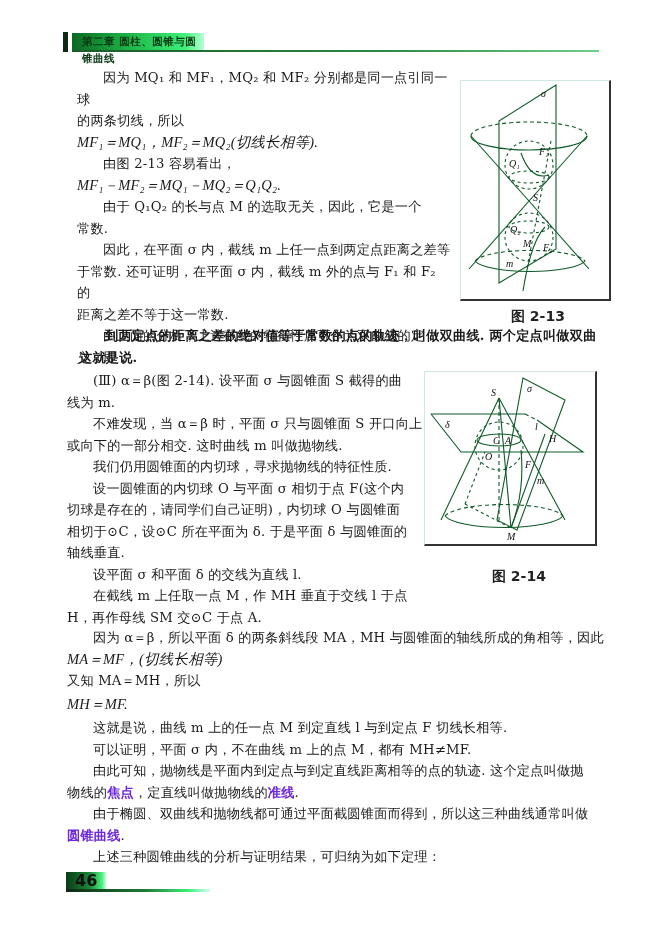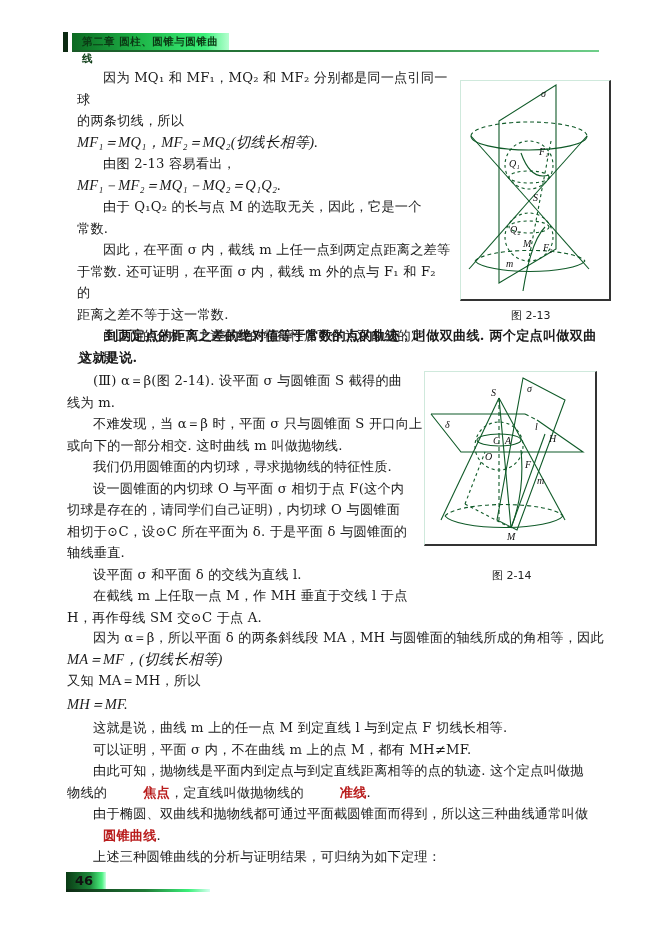--- a/index.html
+++ b/index.html
@@ -3,44 +3,44 @@
 <meta charset="utf-8">
 <style>
   html, body { margin:0; padding:0; }
   body {
     width:650px; height:934px; background:#ffffff; position:relative; overflow:hidden;
     font-family:"DejaVu Serif", serif; color:#1a1a1a;
   }
   .header { position:absolute; left:63px; top:32px; width:536px; height:22px; }
   .header .bar { position:absolute; left:0; top:0; width:5px; height:20px; background:#0c2a12; }
   .header .tag {
-    position:absolute; left:9px; top:1px; height:17px; width:157px;
+    position:absolute; left:9px; top:1px; height:17px; width:132px;
     background:linear-gradient(90deg,#0c6a22 0%,#1fb84a 45%,#3cf07a 85%,#b6ffd0 100%);
     color:#0b3a14; font-size:10.5px; font-weight:bold; line-height:17px; padding-left:10px;
     font-family:"DejaVu Sans", sans-serif; letter-spacing:0.5px; box-sizing:border-box;
   }
   .header .rule {
     position:absolute; left:9px; top:18px; width:527px; height:2px;
     background:linear-gradient(90deg,#1a5a28 0%,#2e8a44 60%,#6fcf8a 100%);
   }
   .text { position:absolute; font-size:13.2px; line-height:21.5px; letter-spacing:0.2px; }
   .p { margin:0; }
   .indent { text-indent:26px; }
   .center { }
   .math { font-style:italic; font-family:"Liberation Serif", serif; font-size:14.5px; }
-  .green { color:#b91c1c; font-weight:bold;padding-left:36px; }
+  .green { color:#6d28d9; font-weight:bold; }
   .bold { font-weight:bold;margin-left:12px; }
   .fig { position:absolute; border:1px solid #cfe9dc; border-right:2px solid #333; border-bottom:2px solid #333; background:#fff; }
   .fig svg { display:block; }
-  .caption { position:absolute; font-size:11px; font-family:"DejaVu Sans", sans-serif; color:#222; }
+  .caption { position:absolute; font-size:14px; font-family:"DejaVu Sans", sans-serif; color:#222;font-weight:bold; }
   .footer { position:absolute; left:66px; top:872px; width:144px; height:22px; }
   .footer .num {
     position:absolute; left:0; top:0; width:40px; height:18px;
     background:linear-gradient(90deg,#0a3a14 0%,#1c8a3a 60%,#4cf080 90%,#c8ffe0 100%);
-    color:#111; font-family:"DejaVu Sans", sans-serif; font-size:13px; font-weight:bold; line-height:18px; padding-left:9px; box-sizing:border-box;
+    color:#111; font-family:"DejaVu Sans", sans-serif; font-size:16px; font-weight:bold; line-height:18px; padding-left:9px; box-sizing:border-box;
   }
   .footer .line {
     position:absolute; left:0; top:17px; width:144px; height:3px;
     background:linear-gradient(90deg,#0d2a14 0%,#1f7a36 55%,#3cf07a 85%,#d6fff0 100%);
   }
 </style>
 </head>
 <body>
 
 <div class="header">

